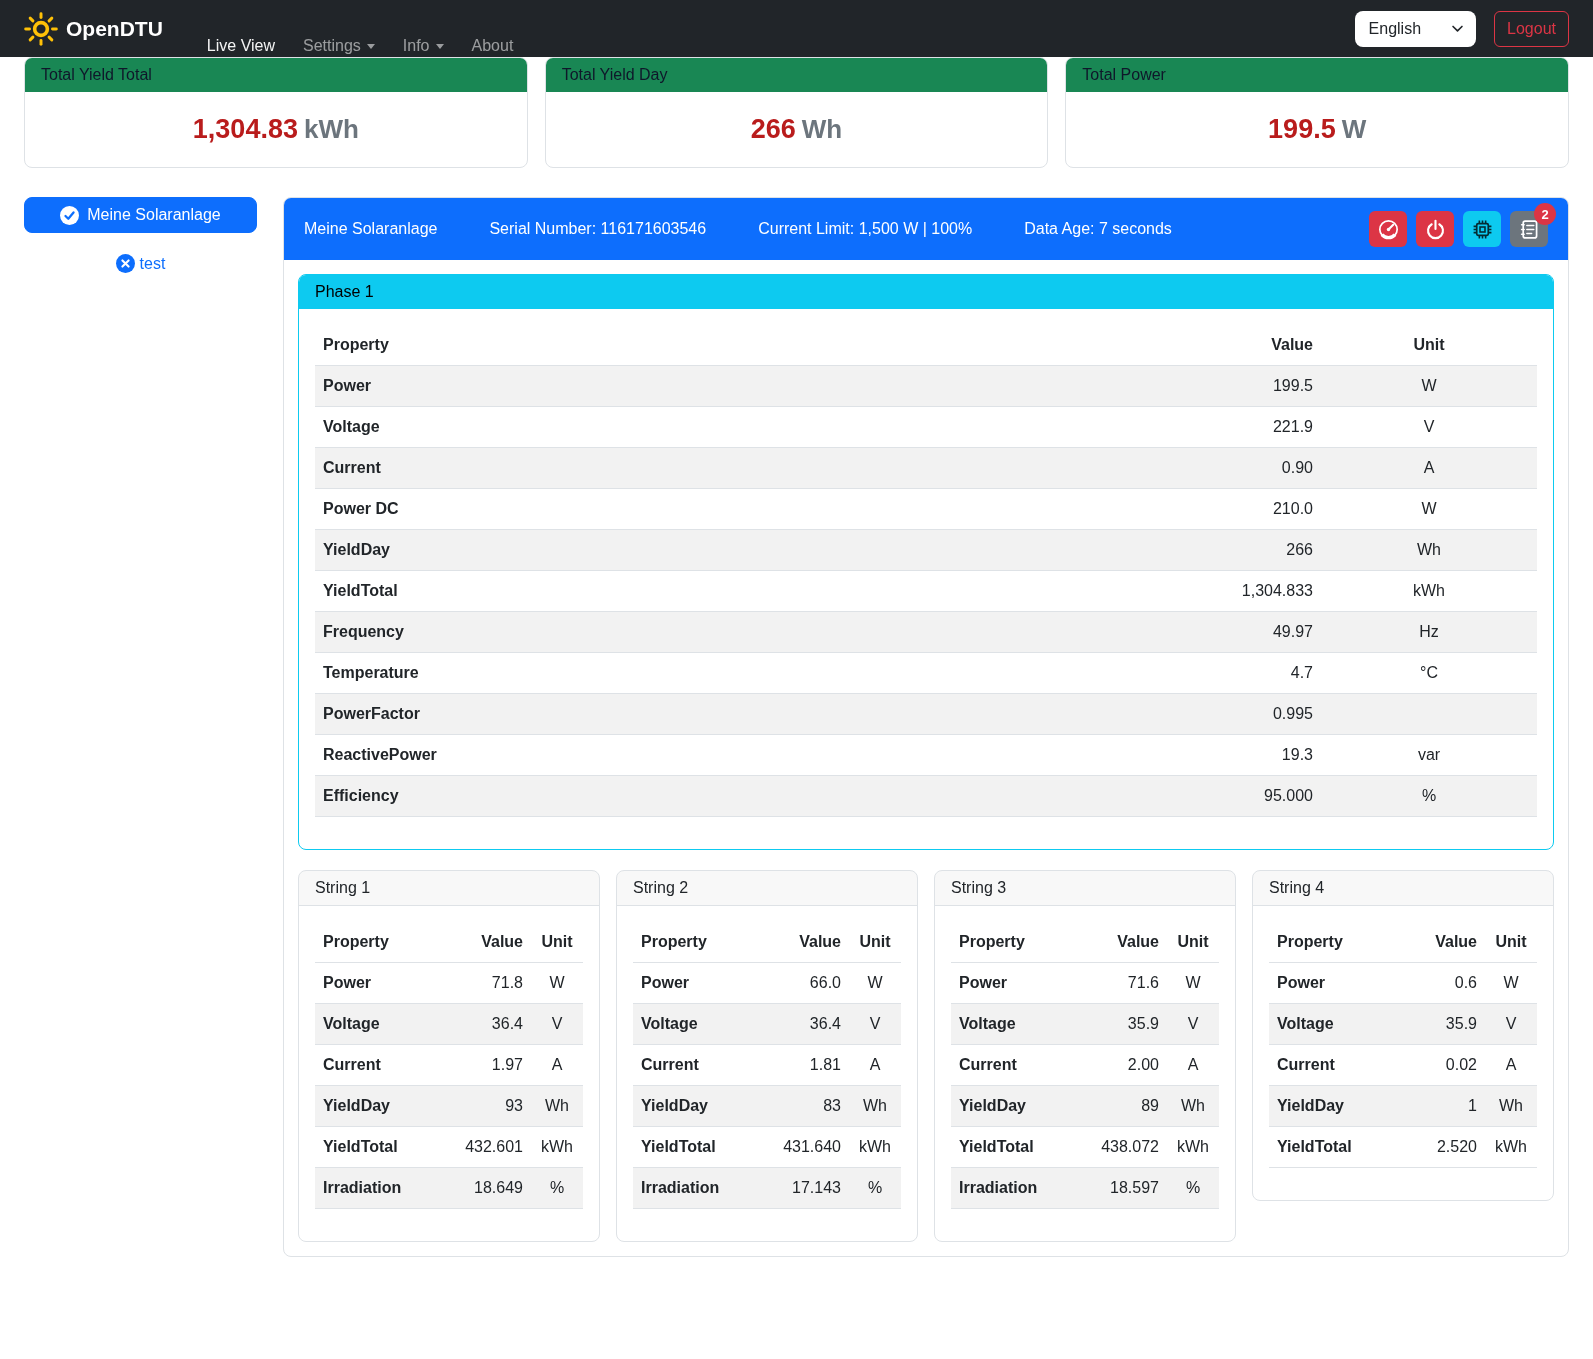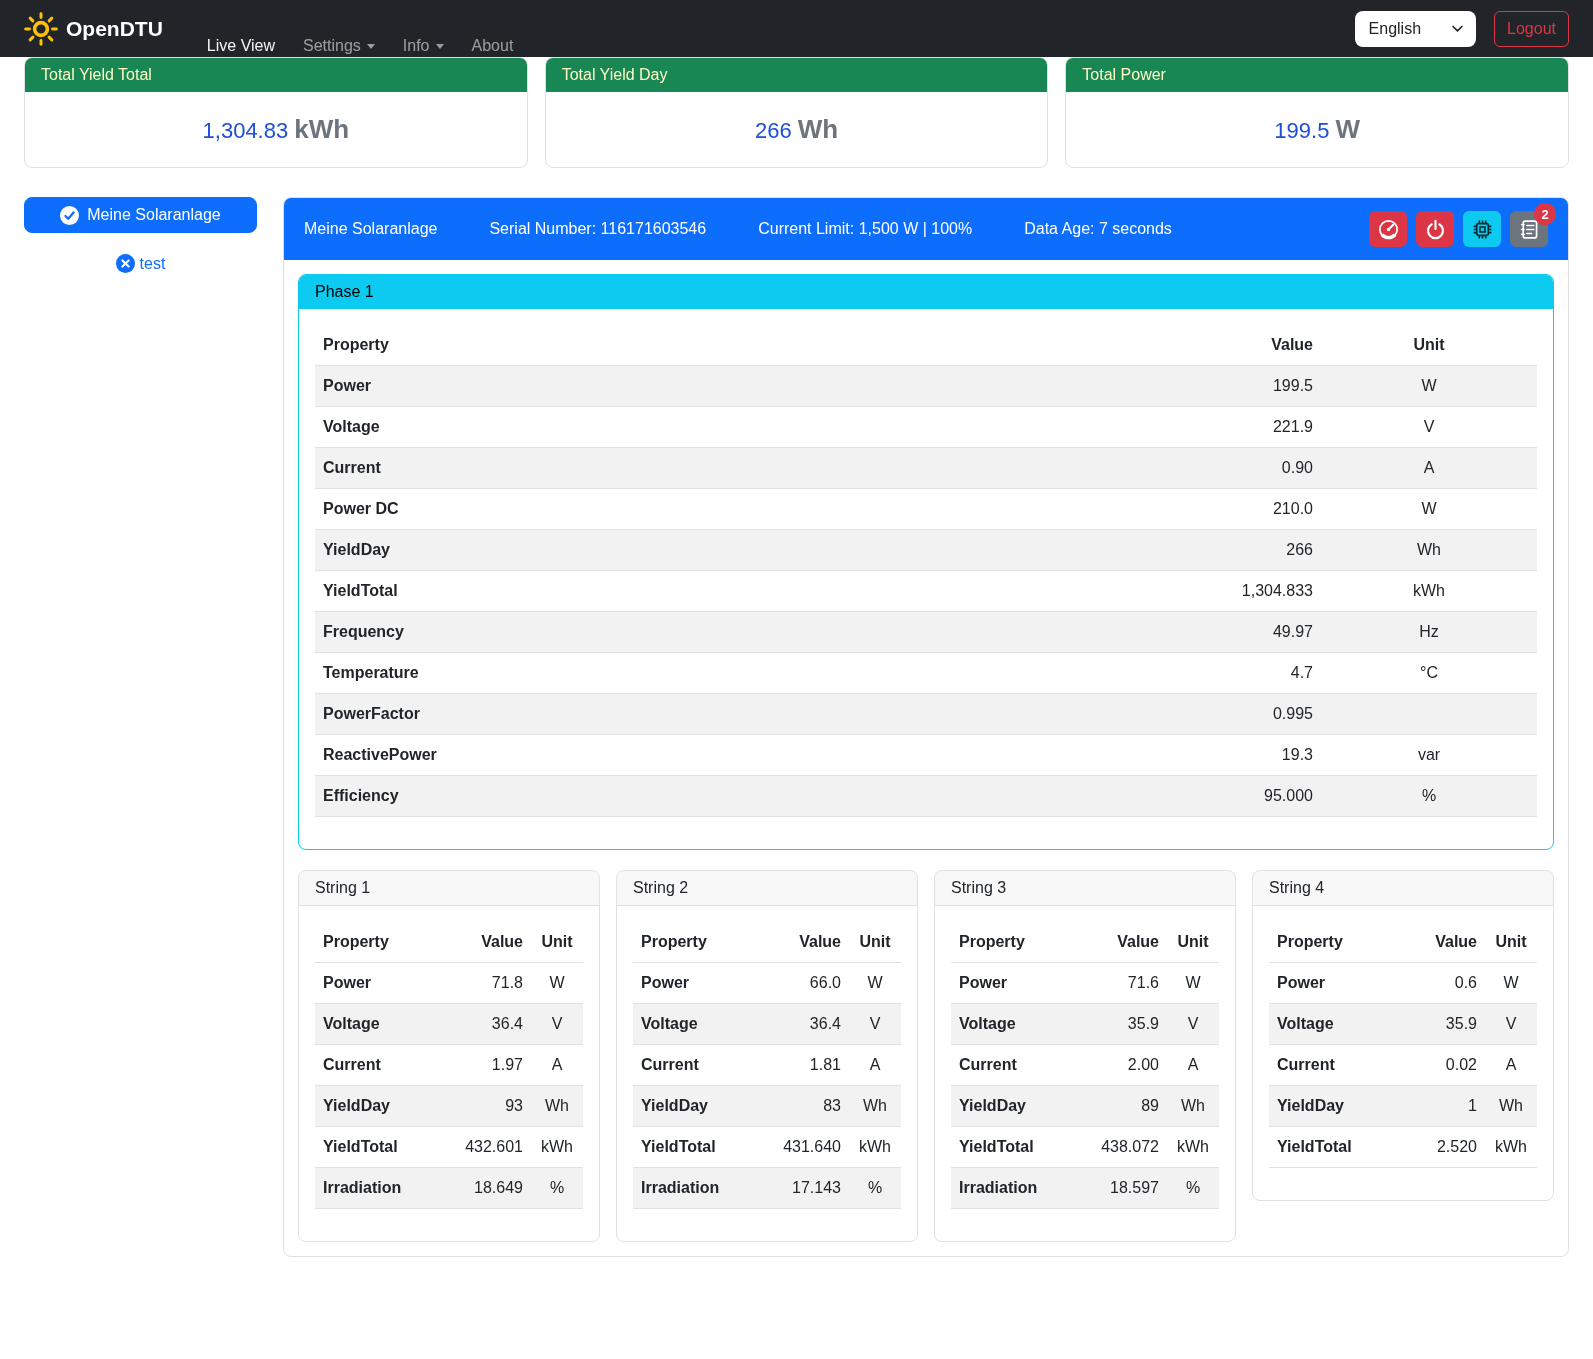--- a/index.html
+++ b/index.html
@@ -31,23 +31,23 @@
 
   
   .container { padding: 0 24px; }
   h1.page-title { font-size: 40px; font-weight: 700; margin: 20px 0 24px; }
 
   .card { border: 1px solid #dee2e6; border-radius: 8px; overflow: hidden; background: #fff; }
   .card-header { padding: 8px 16px; font-size: 16px; }
 
   
   .summary-row { display: grid; grid-template-columns: repeat(3, 1fr); gap: 17px; margin-bottom: 29px; }
-  .summary-card .card-header { background: #198754; color: #fef9c3; }
+  .summary-card .card-header { background: #198754; color: #0f172a; }
   .summary-body { padding: 22px 16px; text-align: center; }
-  .big-value { font-size: 22px; font-weight: 400; color: #1d4ed8; }
+  .big-value { font-size: 27px; font-weight: 700; color: #b91c1c; }
   .big-unit { font-size: 26px; font-weight: 600; color: #6c757d; margin-left: 6px; }
 
   
   .main-row { display: grid; grid-template-columns: 233px 1fr; gap: 26px; align-items: start; }
 
   .inverter-select-btn { width: 100%; background: #0d6efd; border: 1px solid #0d6efd;
     color: #fff; border-radius: 8px; height: 36px; display: flex; align-items: center;
     justify-content: center; gap: 8px; font-size: 16px; font-family: inherit; cursor: pointer; }
   .inverter-offline { margin-top: 21px; display: flex; align-items: center;
     justify-content: center; gap: 5px; color: #0d6efd; cursor: pointer; }

